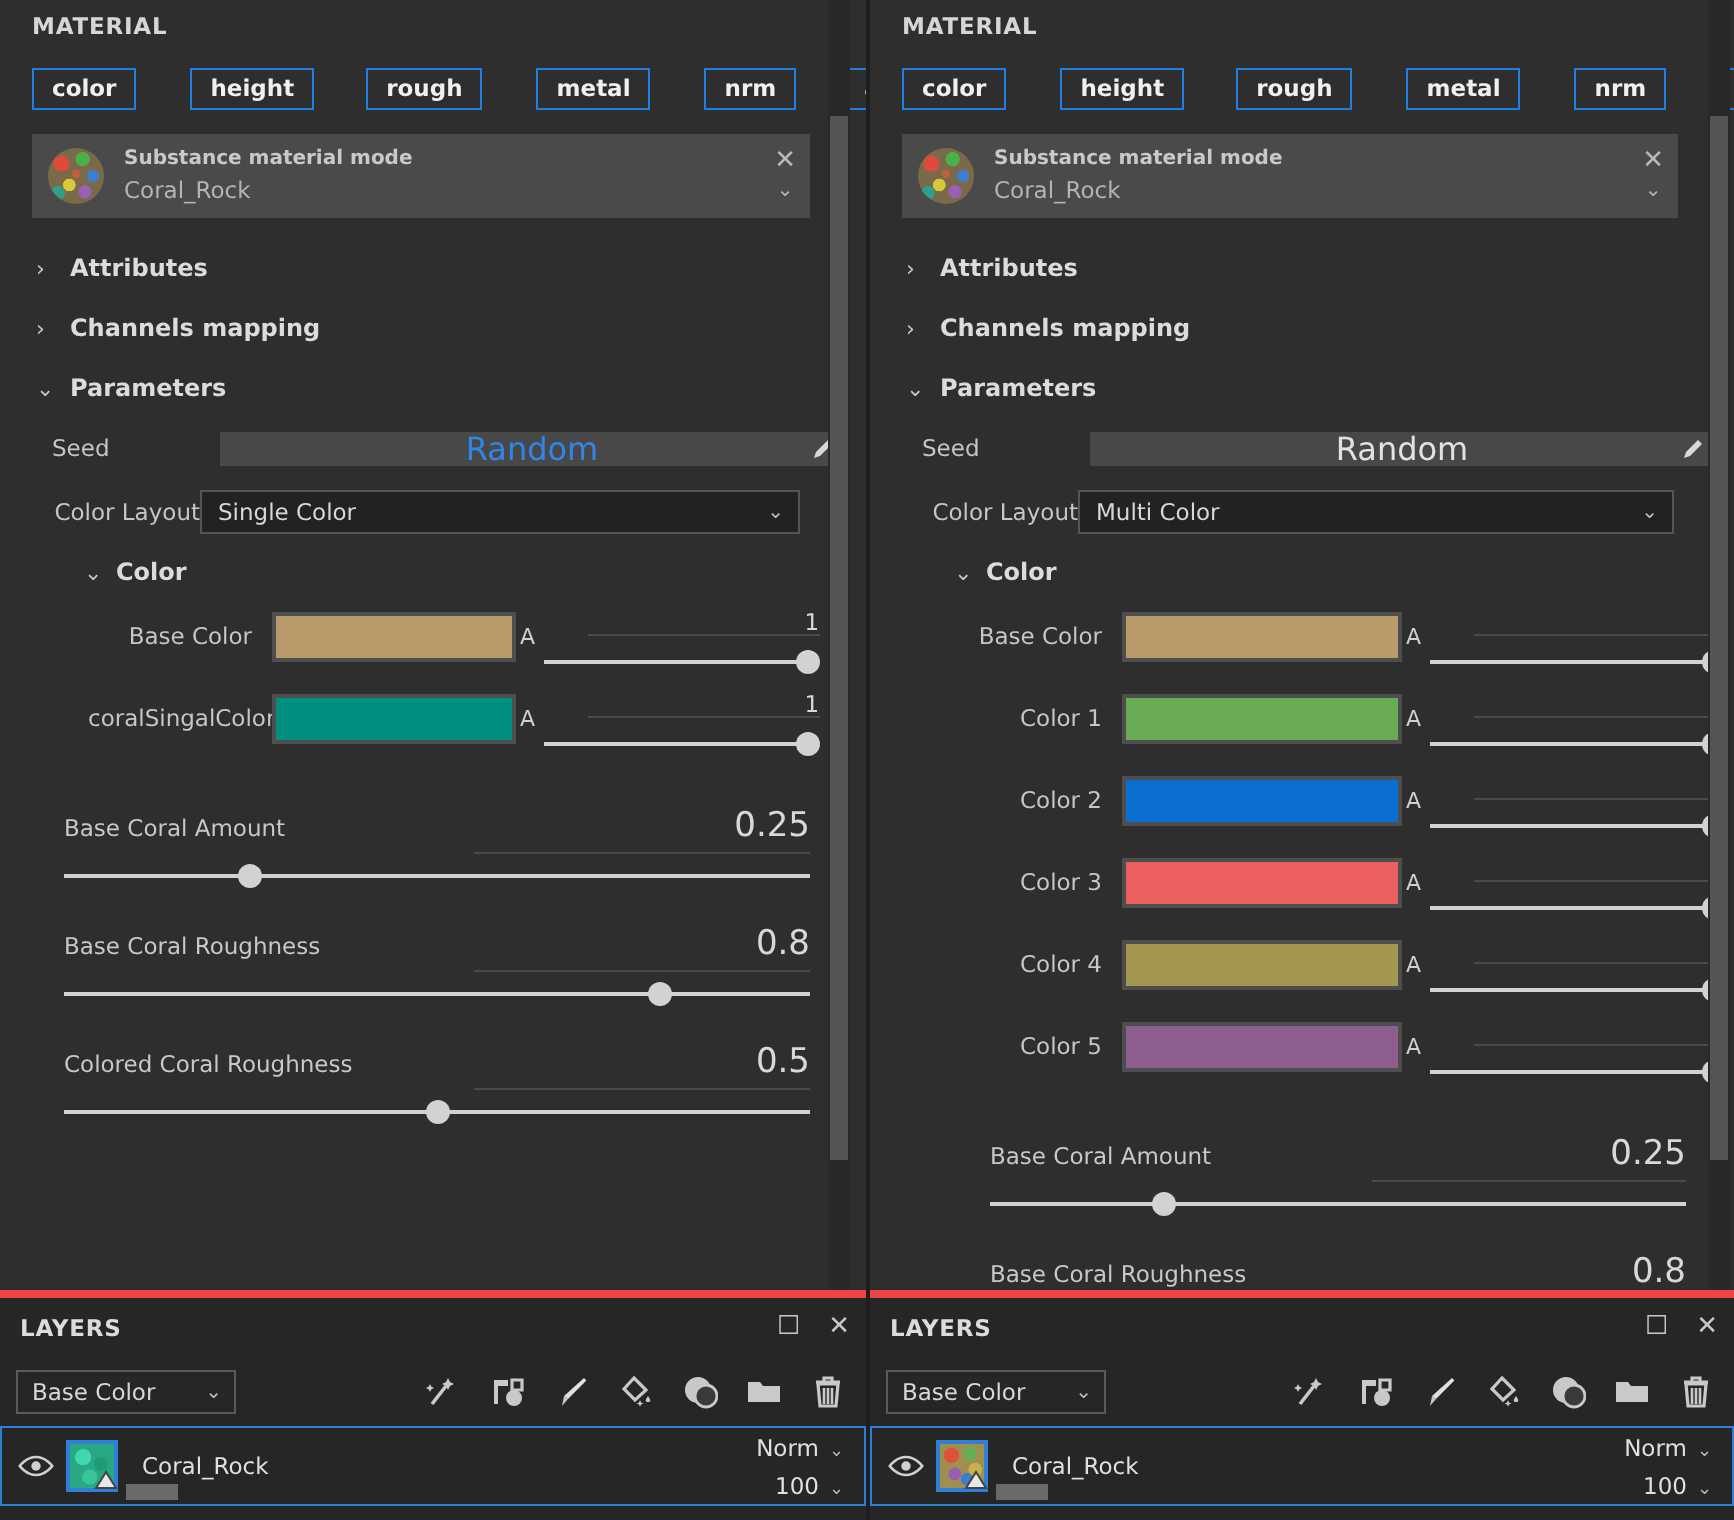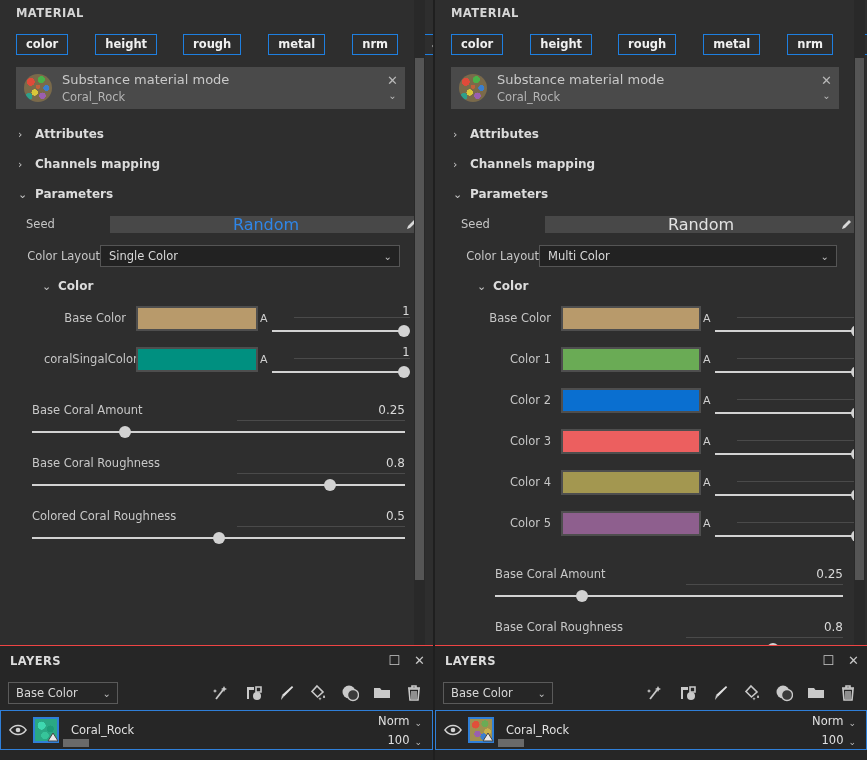--- a/index.html
+++ b/index.html
@@ -45,21 +45,21 @@
       radial-gradient(circle at 24% 28%, #e04a3a 0 13%, transparent 14%),
       radial-gradient(circle at 62% 20%, #4ab04a 0 12%, transparent 13%),
       radial-gradient(circle at 80% 50%, #3a7fd0 0 11%, transparent 12%),
       radial-gradient(circle at 38% 66%, #d8c83a 0 12%, transparent 13%),
       radial-gradient(circle at 66% 78%, #9a5fb0 0 11%, transparent 12%),
       radial-gradient(circle at 18% 80%, #2fa08a 0 10%, transparent 11%),
       radial-gradient(circle at 50% 46%, #c0603a 0 10%, transparent 11%),
       #7a6a4a;
   }
   .mat-txt { margin-left: 10px; display: flex; flex-direction: column; justify-content: center; gap: 3px; }
-  .mat-name { color: #c9c9c9; font-size: 13px; font-weight: normal; }
+  .mat-name { color: #c9c9c9; font-size: 10px; font-weight: bold; }
   .mat-sub  { color: #b4b4b4; font-size: 11.5px; }
   .mat-acts { position: absolute; right: 7px; top: 0; height: 100%; display: flex; flex-direction: column; justify-content: center; align-items: center; gap: 5px; }
   .x-ico { color: #b9b9b9; font-size: 13px; line-height: 10px; cursor: pointer; }
   .chev-ico { color: #b9b9b9; font-size: 10px; line-height: 10px; cursor: pointer; }
 
   
   .sect { display: flex; align-items: center; gap: 9px; padding: 0 0 0 18px; height: 26px; cursor: pointer; }
   .sect.s1 { margin-top: 12px; }
   .sect.s2 { margin-top: 4px; }
   .sect.s3 { margin-top: 4px; }
@@ -107,31 +107,31 @@
   .alpha-num { position: absolute; right: 0; top: -2px; color: #d8d8d8; font-size: 11.5px; }
   .alpha-fade { position: absolute; left: 22px; right: 0; top: 11px; height: 1px; background: #4a4a4a; }
   .alpha-track { position: absolute; left: 0; right: 8px; top: 24px; height: 2px; background: #d2d2d2; }
   .alpha-knob { position: absolute; right: 0; top: 19px; width: 12px; height: 12px; border-radius: 50%; background: #d2d2d2; cursor: pointer; }
 
   
   .ps { padding: 0 28px 0 32px; margin-top: 23px; }
   .panel.right .ps { padding: 0 24px 0 60px; }
   .ps-head { display: flex; justify-content: space-between; align-items: baseline; }
   .ps-lbl { color: #c8c8c8; font-size: 11.5px; }
-  .ps-val { color: #d8d8d8; font-size: 12px; }
+  .ps-val { color: #d8d8d8; font-size: 17px; }
   .ps-fade { height: 1px; background: #4a4a4a; margin-top: 3px; margin-left: 55%; }
   .ps-track { position: relative; height: 2px; background: #d2d2d2; margin-top: 10px; }
   .ps-knob { position: absolute; top: -5px; width: 12px; height: 12px; border-radius: 50%; background: #d2d2d2; transform: translateX(-50%); cursor: pointer; }
 
   
   .vscroll { position: absolute; top: 0; width: 11px; height: 645px; background: #292929; }
   .vscroll .thumb { position: absolute; left: 1px; width: 9px; background: #555; }
 
   
-  .layers { flex: 1 1 auto; background: #262626; display: flex; flex-direction: column; border-top: 1px solid #ef4444; }
+  .layers { flex: 1 1 auto; background: #262626; display: flex; flex-direction: column; border-top: 4px solid #ef4444; }
   .ly-title-bar { height: 30px; display: flex; align-items: center; padding: 0 8px 0 10px; background: #262626; }
   .ly-title { color: #dcdcdc; font-size: 11.5px; font-weight: bold; letter-spacing: .4px; flex: 1; }
   .ly-winbtn { color: #c8c8c8; font-size: 13px; margin-left: 14px; cursor: pointer; line-height: 12px; }
 
   .ly-tools { height: 34px; display: flex; align-items: center; padding: 0 10px 0 8px; }
   .ly-select {
     position: relative; width: 110px; height: 22px; background: #262626;
     border: 1px solid #5a5a5a; color: #d8d8d8; font-size: 11.5px;
     display: flex; align-items: center; padding-left: 7px; cursor: pointer;
   }

